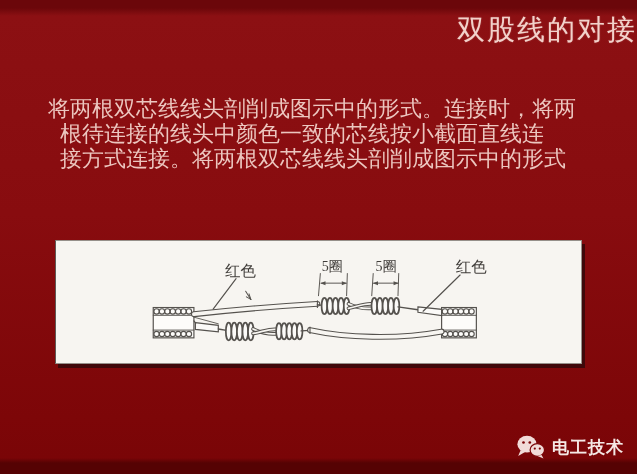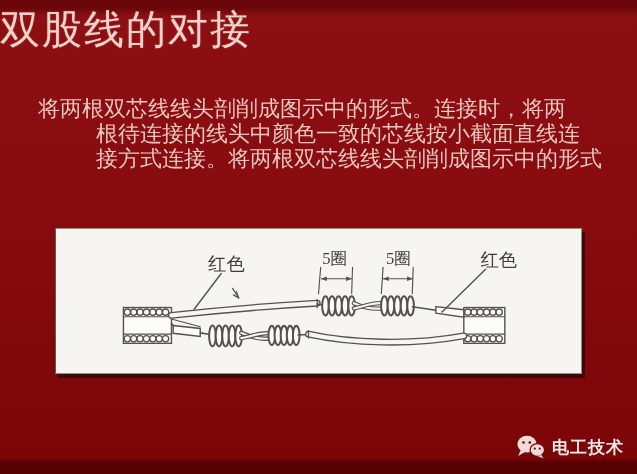--- a/index.html
+++ b/index.html
@@ -11,36 +11,36 @@
     background:linear-gradient(to bottom,
       #6b070a 0,#6b070a 8px,
       #8c1013 16px,
       #880c0f 45%,
       #7d0608 88%,
       #7a0507 458px,
       #550203 463px,#550203 100%);
   }
   .title{
     position:absolute;top:6px;left:0;right:0;
-    text-align:left;
-    font-size:40px;line-height:48px;
+    text-align:right;
+    font-size:28px;line-height:48px;
     letter-spacing:2px;
     color:#f2d2cb;
     text-shadow:0 0 2px rgba(255,220,210,.25);
   }
   .body{
     position:absolute;top:96px;left:0;right:0;
     color:#ecc6bf;
     font-size:22px;
   }
-  .body .line{height:25px;line-height:25px;white-space:nowrap;padding-left:96px;}
-  .body .line.first{padding-left:38px;}
+  .body .line{height:25px;line-height:25px;white-space:nowrap;padding-left:60px;}
+  .body .line.first{padding-left:48px;}
   .panel{
-    position:absolute;left:55px;top:228px;
-    width:527px;height:146px;
+    position:absolute;left:55px;top:240px;
+    width:527px;height:124px;
     background:#f7f5f1;
     border:1px solid #96908a;
     border-left-color:#5f5955;
     box-shadow:3px 4px 0 #3f080a;
     box-sizing:border-box;
   }
   .panel svg{display:block;width:100%;height:100%;}
   .diagram-text{
     font-family:"Liberation Serif","DejaVu Serif",serif;
     fill:#403d3a;

